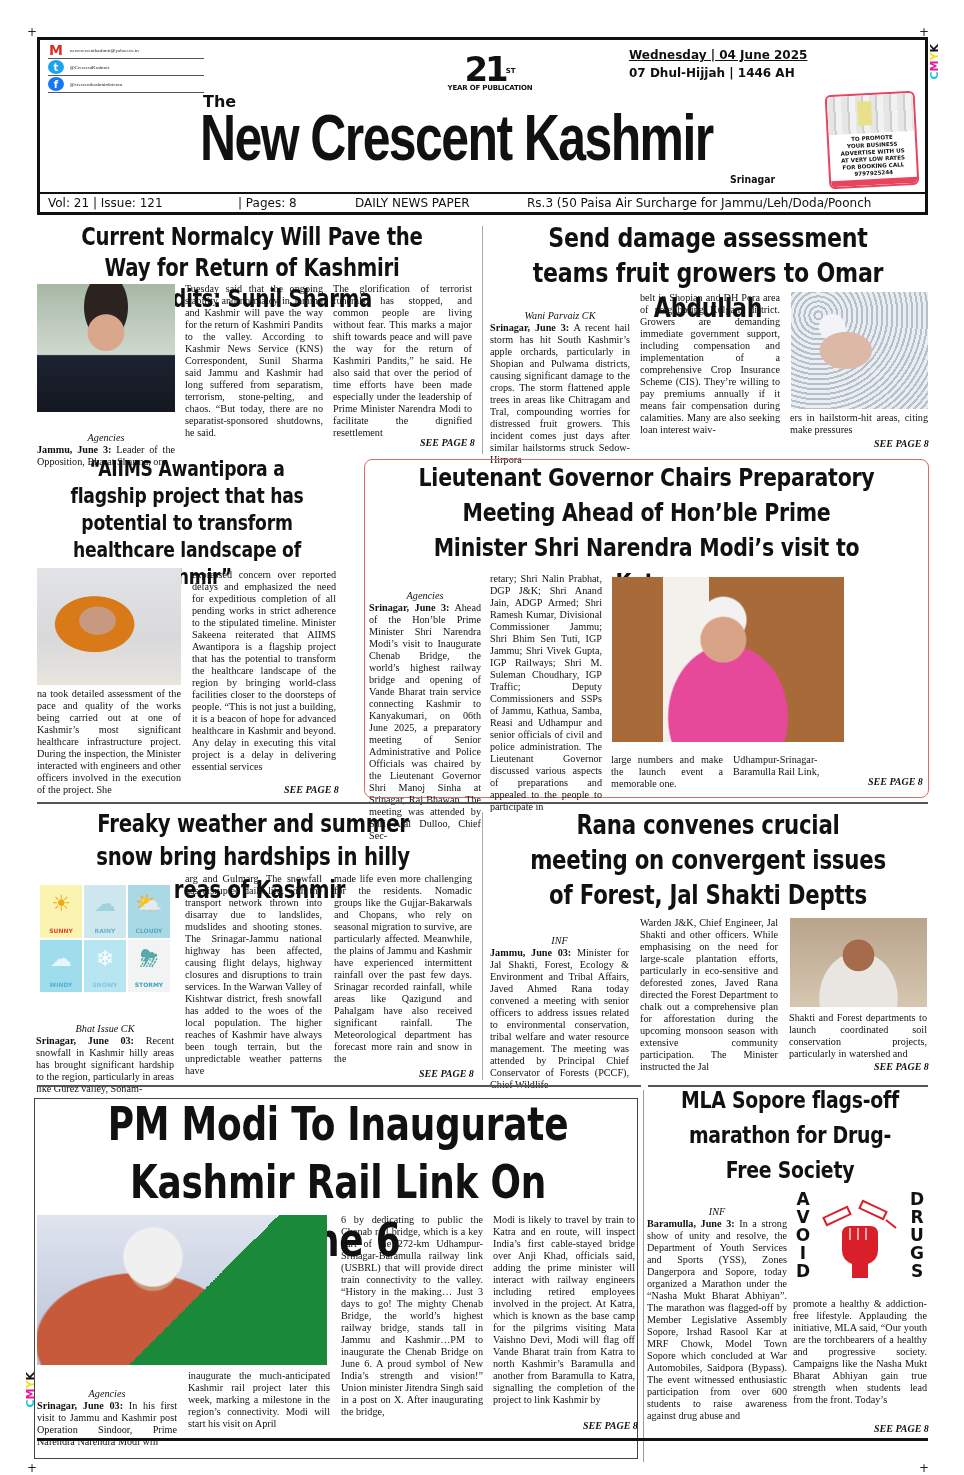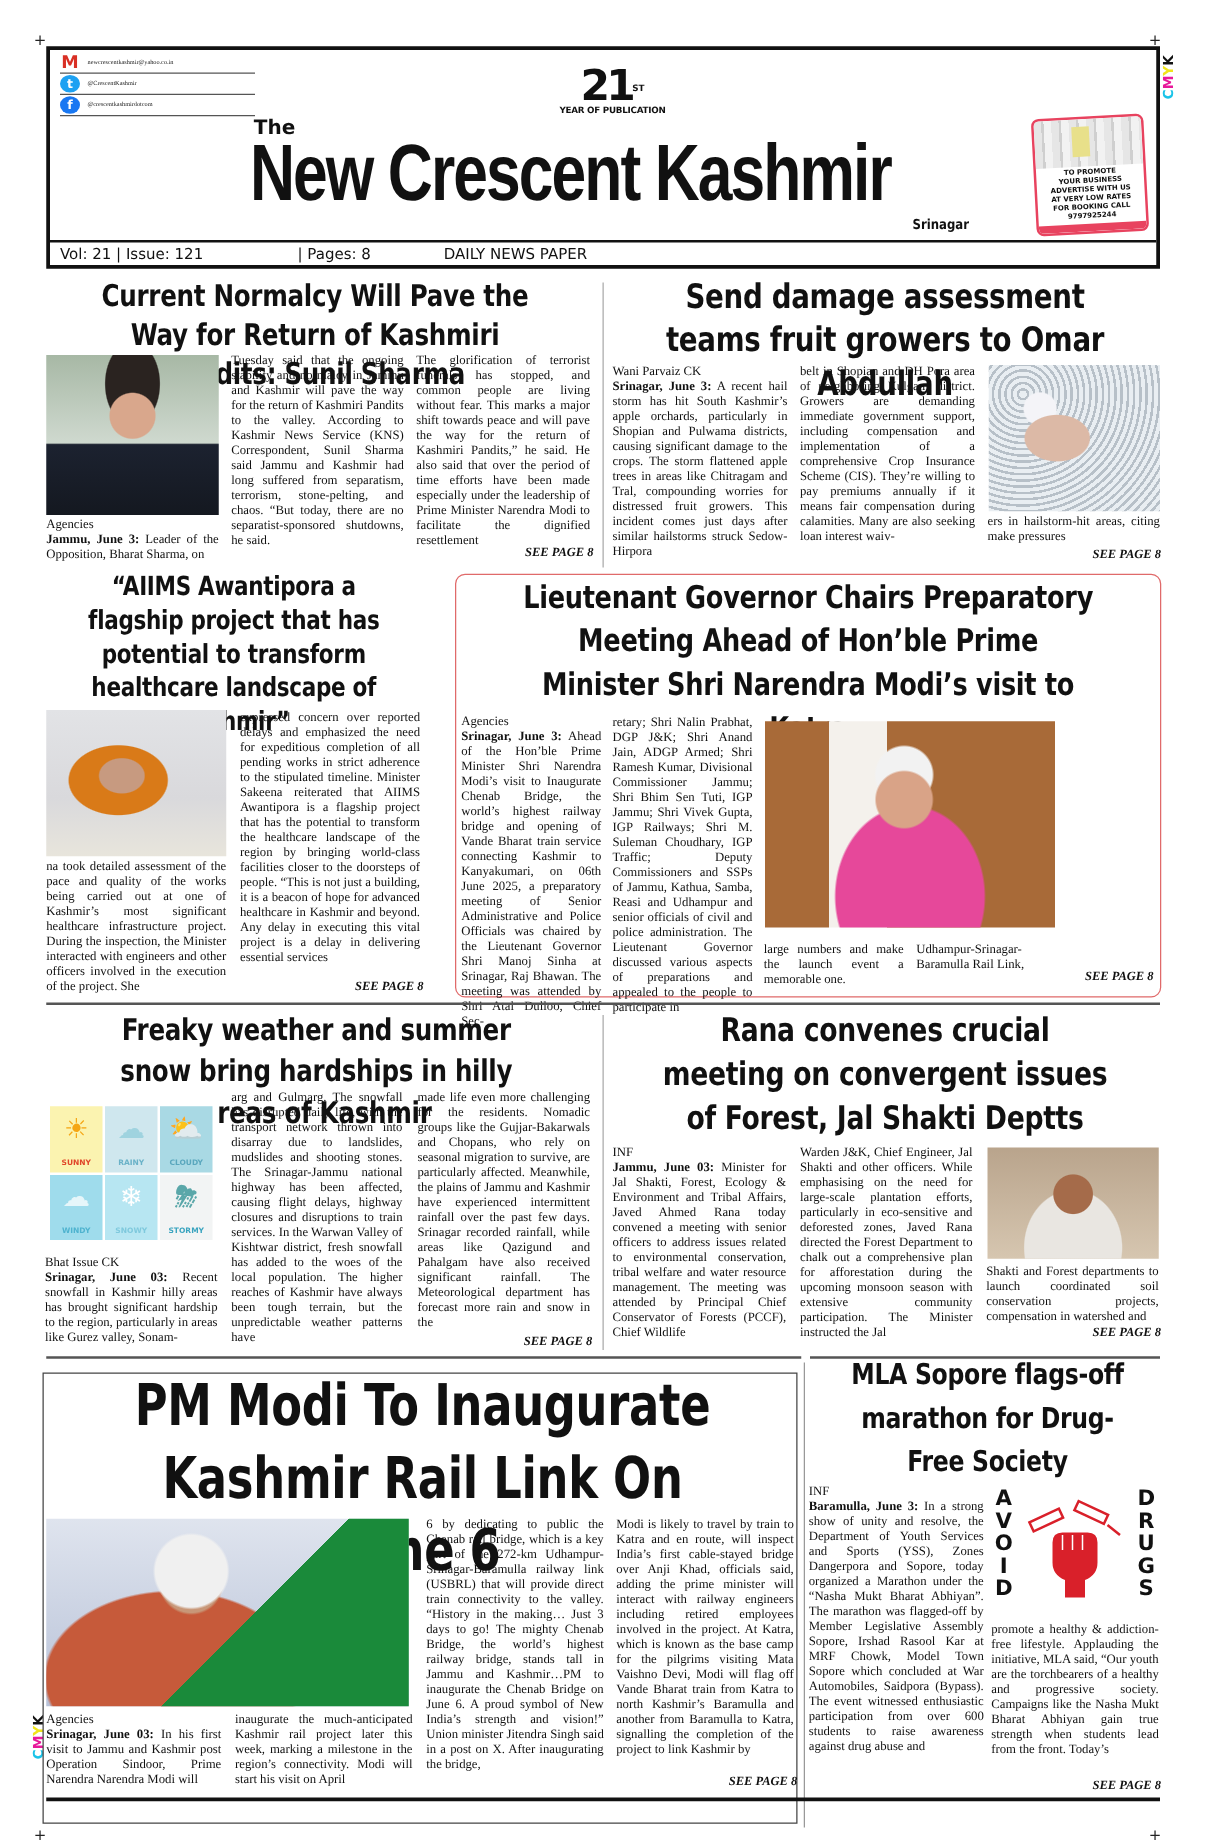--- a/index.html
+++ b/index.html
@@ -37,21 +37,21 @@
   .ad-thumb .ad-yel { position: absolute; left: 30px; top: 6px; width: 14px; height: 24px; background: #e8e08a; }
   .ad-text { font-family: "DejaVu Sans", sans-serif; font-weight: bold; font-size: 5.6px; line-height: 7px; text-align: center; padding-top: 2px; }
   .ad-stripe { position: absolute; left: 0; right: 0; bottom: 0; height: 6px; background: #e8435f; }
 
   .info-bar { position: absolute; left: 0; right: 0; top: 152px; height: 20px; border-top: 2px solid #111; font-family: "DejaVu Sans", sans-serif; font-size: 12px; line-height: 18px; }
   .info-bar span { position: absolute; top: 0; white-space: nowrap; }
 
   
   .hl { position: absolute; font-family: "DejaVu Sans", sans-serif; font-weight: bold; text-align: center; color: #111; transform: scaleX(0.82); transform-origin: center top; line-height: 1.3; letter-spacing: -0.3px; }
   .col { position: absolute; font-family: "Liberation Serif", serif; font-size: 10.2px; line-height: 12px; text-align: justify; color: #111; hyphens: auto; }
-  .byline { text-align: left; display: block; }
+  .byline { font-style: italic; text-align: center; display: block; margin-top: 18px; }
   .dateline { font-weight: bold; }
   .seepage { position: absolute; font-family: "Liberation Serif", serif; font-style: italic; font-weight: bold; font-size: 10px; }
   .photo { position: absolute; overflow: hidden; }
   .rule-h { position: absolute; height: 0; border-top: 2px solid #555; }
   .rule-v { position: absolute; width: 0; border-left: 1px solid #aaa; }
 
   
   .ph-sharma { background: radial-gradient(circle at 50% 38%, #d9a78c 0 17%, transparent 18%), radial-gradient(ellipse at 50% 18%, #2a2320 0 22%, transparent 23%), linear-gradient(180deg, #a7b8a5 0%, #cfd9cf 55%, #1c2230 56%, #141820 100%); }
   .ph-hail { background: radial-gradient(ellipse at 40% 50%, #dcb9a6 0 22%, transparent 23%), radial-gradient(circle at 30% 30%, #f4f4f8 0 10%, transparent 11%), repeating-radial-gradient(circle at 20% 20%, #e9eef2 0 3px, #b7c0c8 3px 5px); }
   .ph-sakeena { background: radial-gradient(ellipse at 42% 45%, #c79a80 0 15%, transparent 16%), radial-gradient(ellipse at 40% 48%, #d97a18 0 32%, transparent 33%), linear-gradient(180deg, #e2e3e6 0%, #d9d9dc 60%, #e8e5dc 100%); }
@@ -95,20 +95,24 @@
       <span class="ico fb-ico">f</span>
       <span class="txt">@crescentkashmirdotcom</span>
     </div>
   </div>
 
   <div class="year-badge">
     <div class="year-num"><span>21</span><sup>ST</sup></div>
     <div class="year-lbl">YEAR OF PUBLICATION</div>
   </div>
 
+  <div class="date-block">
+    <div class="date-line1">Wednesday | 04 June  2025</div>
+    <div>07 Dhul-Hijjah | 1446 AH</div>
+  </div>
 
   <div class="title-the">The</div>
   <div class="title-main">New Crescent Kashmir</div>
   <div class="title-city">Srinagar</div>
 
   <div class="ad-box">
     <div class="ad-thumb">
         <div class="ad-yel"></div>
       </div>
     <div class="ad-text">
@@ -119,20 +123,21 @@
       <div>FOR BOOKING CALL</div>
       <div>9797925244</div>
     </div>
     <div class="ad-stripe"></div>
   </div>
 
   <div class="info-bar">
     <span style="left:8px;">Vol: 21 | Issue: 121</span>
     <span style="left:198px;">| Pages: 8</span>
     <span style="left:315px;">DAILY  NEWS PAPER</span>
+    <span style="left:487px;">Rs.3 (50 Paisa Air Surcharge for Jammu/Leh/Doda/Poonch</span>
   </div>
 </header>
 
 <div class="rule-v" style="left:482px;top:226px;height:228px;"></div>
 
 <article>
   <h2 class="hl" style="left:40px;top:222px;width:424px;font-size:24px;">Current Normalcy Will Pave the Way for Return of Kashmiri Pandits: Sunil Sharma</h2>
   <div class="photo ph-sharma" style="left:37px;top:284px;width:138px;height:128px;"></div>
   <div class="col" style="left:37px;top:414px;width:138px;">
     <span class="byline">Agencies</span>
@@ -221,21 +226,21 @@
 
 <article>
   <h2 class="hl" style="left:488px;top:808px;width:440px;font-size:26px;line-height:35px;">Rana convenes crucial meeting on convergent issues of Forest, Jal Shakti Deptts</h2>
   <div class="col" style="left:490px;top:917px;width:139px;">
     <span class="byline">INF</span>
     <span class="dateline">Jammu, June 03:</span>
     <span>Minister for Jal Shakti, Forest, Ecology &amp; Environment and Tribal Affairs, Javed Ahmed Rana today convened a meeting with senior officers to address issues related to environmental conservation, tribal welfare and water resource management. The meeting was attended by Principal Chief Conservator of Forests (PCCF), Chief Wildlife</span>
   </div>
   <div class="col" style="left:640px;top:917px;width:138px;">Warden J&amp;K, Chief Engineer, Jal Shakti and other officers. While emphasising on the need for large-scale plantation efforts, particularly in eco-sensitive and deforested zones, Javed Rana directed the Forest Department to chalk out a comprehensive plan for afforestation during the upcoming monsoon season with extensive community participation. The Minister instructed the Jal</div>
   <div class="photo ph-rana" style="left:790px;top:918px;width:137px;height:89px;"></div>
-  <div class="col" style="left:789px;top:1012px;width:138px;">Shakti and Forest departments to launch coordinated soil conservation projects, compensation in watershed and</div>
+  <div class="col" style="left:789px;top:1012px;width:138px;">Shakti and Forest departments to launch coordinated soil conservation projects, particularly in watershed and</div>
   <span class="seepage" style="left:874px;top:1061px;">SEE PAGE 8</span>
 </article>
 
 <div class="rule-h" style="left:37px;top:1085px;width:604px;"></div>
 <div class="rule-h" style="left:648px;top:1085px;width:280px;"></div>
 
 <article class="pm-box"></article>
 <h1 class="hl" style="left:40px;top:1095px;width:596px;font-size:46px;line-height:58px;transform:scaleX(0.78);">PM Modi To Inaugurate Kashmir Rail Link On June 6</h1>
 <div class="photo ph-modi" style="left:37px;top:1215px;width:290px;height:150px;"></div>
 <div class="col" style="left:37px;top:1370px;width:140px;">

